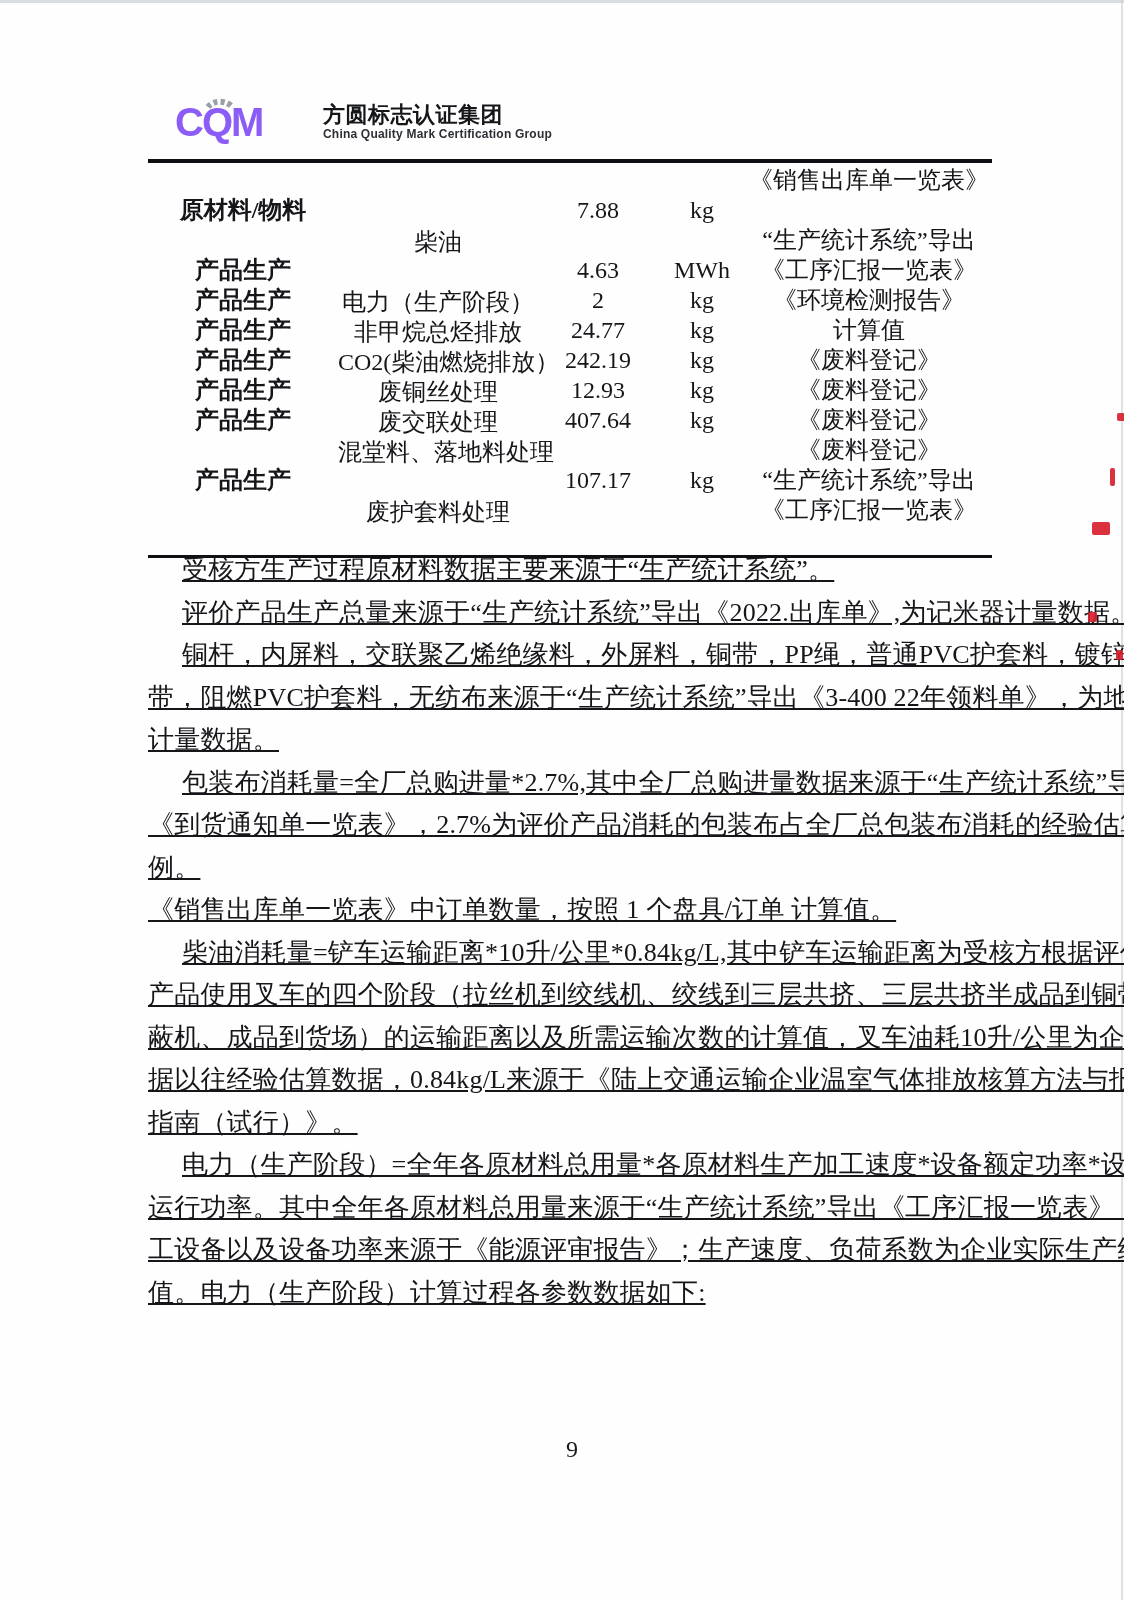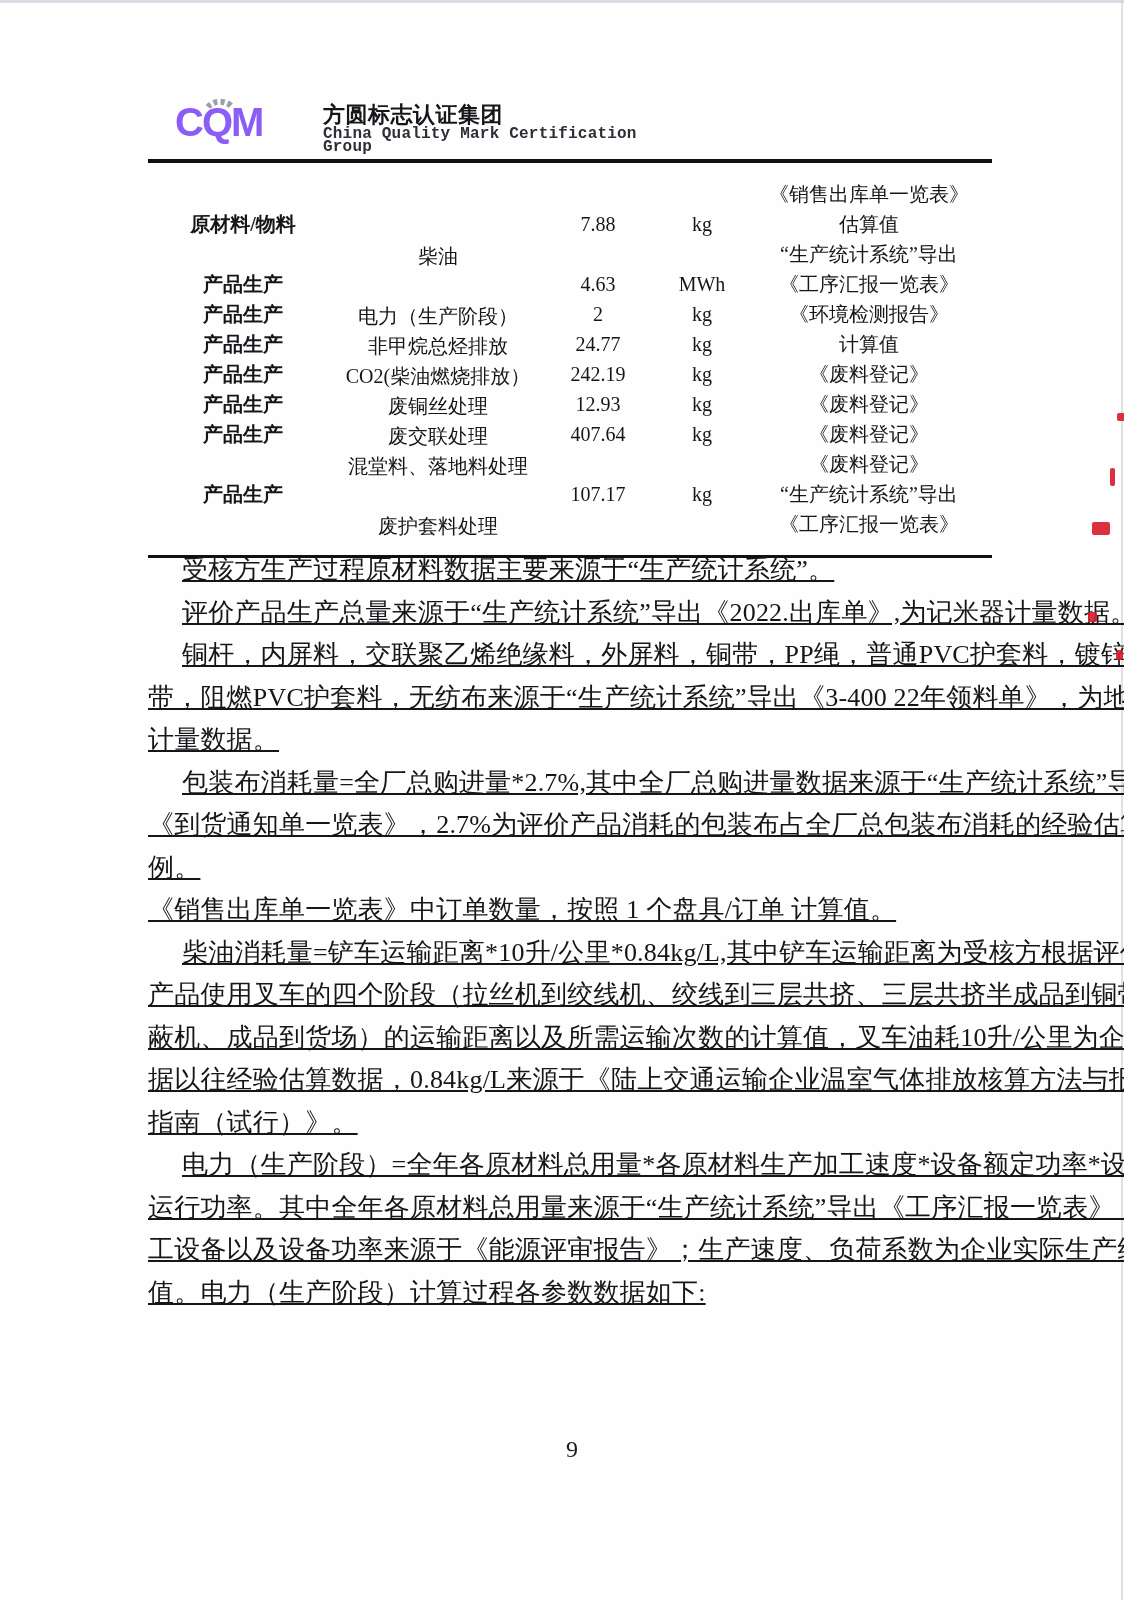--- a/index.html
+++ b/index.html
@@ -23,30 +23,30 @@
     position:absolute;left:0;top:2px;
     font-family:"Liberation Sans","DejaVu Sans",sans-serif;
     font-weight:900;font-size:40px;line-height:48px;letter-spacing:-2px;color:#8b5cf6;
   }
   .brand{position:absolute;left:116px;top:6px;width:360px;margin-left:32px;}
   .brand-cn{
     font-family:"Liberation Sans","DejaVu Sans",sans-serif;
     font-weight:bold;font-size:22px;line-height:26px;letter-spacing:0.5px;color:#15161a;
   }
   .brand-en{
-    font-family:Liberation Mono, monospace;
-    font-weight:bold;font-size:16px;line-height:13px;letter-spacing:0.2px;color:#2c2f35;
+    font-family:Liberation Sans, sans-serif;
+    font-weight:bold;font-size:12px;line-height:13px;letter-spacing:0.2px;color:#2c2f35;
   }
 
   .rule{position:absolute;left:148px;width:844px;background:#101014;}
   .rule-top{top:159px;height:4px;}
   .rule-bottom{top:555px;height:3px;}
 
   
-  .table{position:absolute;left:148px;top:179px;width:844px;font-size:20px;}
+  .table{position:absolute;left:148px;top:165px;width:844px;font-size:24px;}
   .t-line{display:flex;height:30px;line-height:30px;}
   .t-line span{display:block;text-align:center;white-space:nowrap;overflow:visible;}
   .t-cat{width:190px;font-weight:bold;}
   .t-item{width:200px;margin-top:32px;}
   .t-val{width:120px;}
   .t-unit{width:88px;}
   .t-src{width:246px;}
 
   
   .bodytext{position:absolute;left:148px;top:549px;width:848px;font-size:26px;}
@@ -83,21 +83,20 @@
         <span class="t-item"></span>
         <span class="t-val"></span>
         <span class="t-unit"></span>
         <span class="t-src">《销售出库单一览表》</span>
       </div>
       <div class="t-line">
         <span class="t-cat">原材料/物料</span>
         <span class="t-item">柴油</span>
         <span class="t-val">7.88</span>
         <span class="t-unit">kg</span>
-        <span class="t-src">估算值</span>
       </div>
       <div class="t-line">
         <span class="t-cat"></span>
         <span class="t-item"></span>
         <span class="t-val"></span>
         <span class="t-unit"></span>
         <span class="t-src">“生产统计系统”导出</span>
       </div>
       <div class="t-line">
         <span class="t-cat">产品生产</span>

